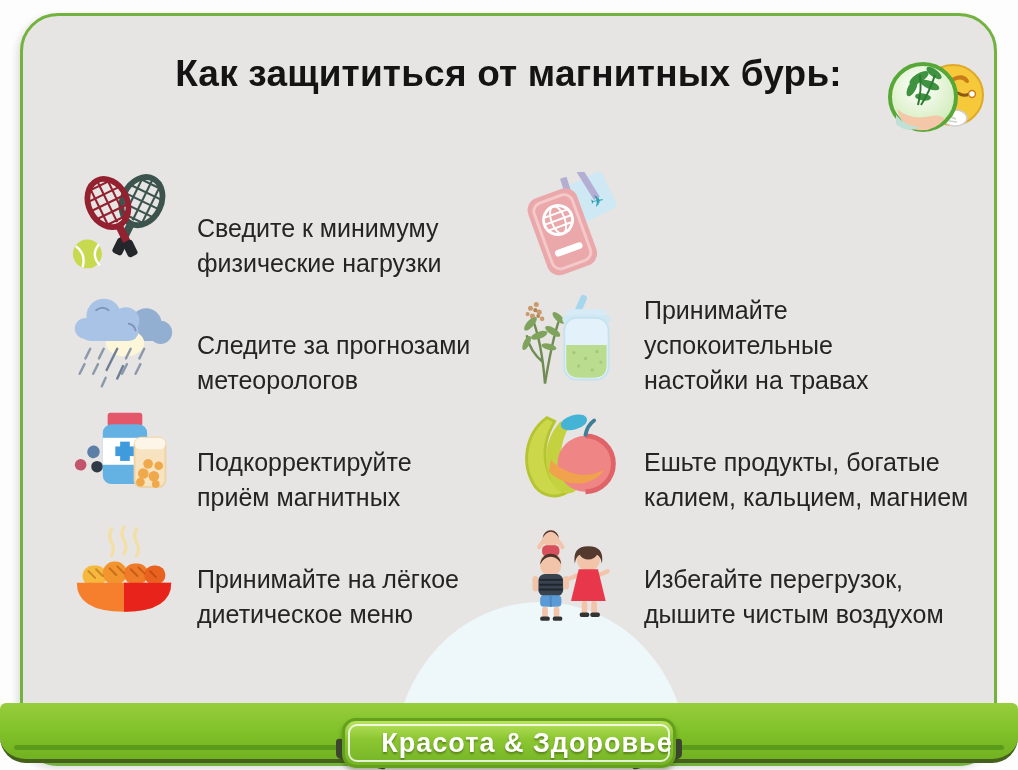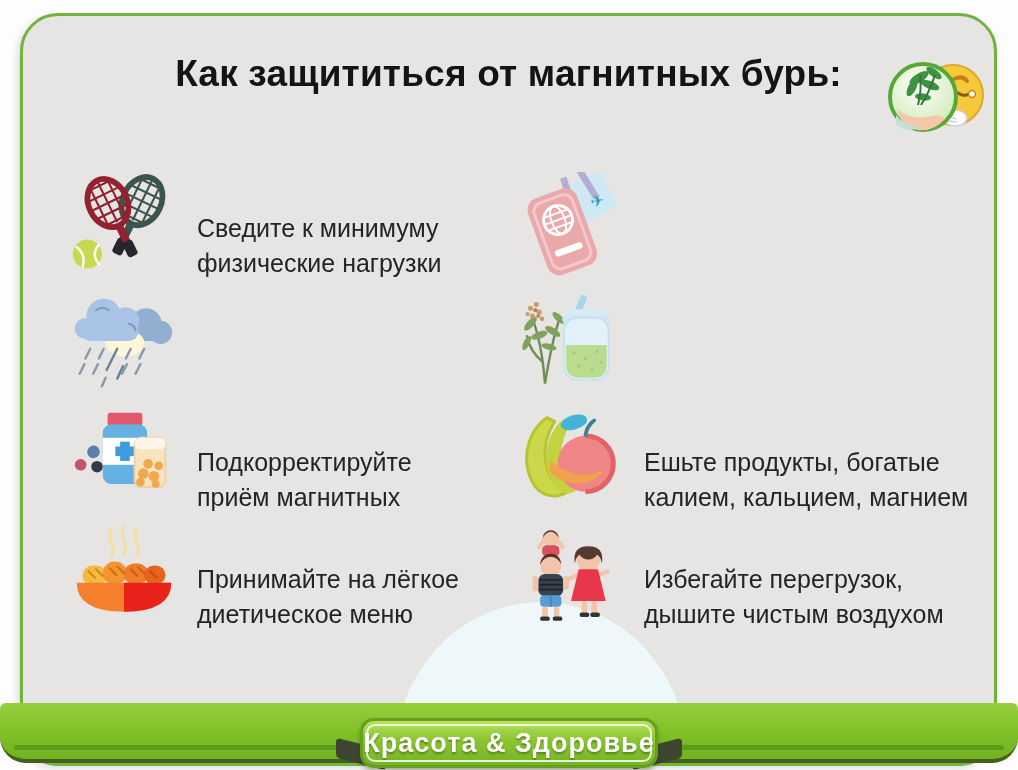--- a/index.html
+++ b/index.html
@@ -34,21 +34,21 @@
                  border-radius:3px; background:#5a9b1c; }
 
   .badge-wing { position:absolute; width:50px; height:20px; background:#3e4631; z-index:3; bottom:6px; border-radius:4px; }
   .badge-wing.left  { left:336px; transform:skewY(14deg); }
   .badge-wing.right { left:632px; transform:skewY(-14deg); }
 
   .badge { position:absolute; left:50%; transform:translateX(-50%); bottom:2px; z-index:4;
            width:292px; height:44px; border:3px solid #649f1d; border-radius:14px;
            background:linear-gradient(180deg,#b9e25e 0%, #8dc733 40%, #74b425 100%);
            display:flex; align-items:center; justify-content:center;
-           box-shadow:0 3px 4px rgba(40,60,10,.35); }
+           box-shadow:0 3px 4px rgba(40,60,10,.35);padding-left:36px; }
   .badge::before { content:""; position:absolute; inset:3px; border:2px solid rgba(255,255,255,.8);
                    border-radius:9px; pointer-events:none; }
   .badge span { font-size:27px; font-weight:bold; color:#ffffff; letter-spacing:1px;
                 text-shadow:0 2px 2px rgba(70,100,20,.65); }
 </style>
 </head>
 <body>
 
 <div class="poster">
   <div class="frame">
@@ -160,20 +160,22 @@
             <circle cx="57" cy="33" r="14" fill="#a9c3e6"></circle>
             <circle cx="15" cy="41" r="11" fill="#a9c3e6"></circle>
             <rect x="10" y="34" width="60" height="20" rx="10" fill="#a9c3e6"></rect>
             <path d="M26 22 q7 -5 13 0 M60 36 q6 1 7 7" stroke="#7e95b8" stroke-width="2" fill="none" stroke-linecap="round"></path>
             <g stroke="#8b99ab" stroke-width="2.5" stroke-linecap="round">
               <path d="M20 62 l-5 10 M34 62 l-5 10 M62 62 l-5 10 M76 62 l-5 10 M14 78 l-5 10 M28 78 l-5 10 M58 78 l-5 10 M72 78 l-5 10 M36 92 l-4 9"></path>
             </g>
             <path d="M48 62 l-11 22 M54 80 l-6 13" stroke="#6d7f94" stroke-width="2.5" stroke-linecap="round"></path>
           </svg>
         </div>
+        <div class="item-text">Следите за прогнозами
+метеорологов</div>
       </div>
 
       <div class="item">
         <div class="icon-box">
           <svg viewBox="0 0 110 110" width="106" height="106">
             <g stroke="#6f8d52" stroke-width="2.5" fill="none">
               <path d="M28 98 C26 72 22 48 14 28"></path>
               <path d="M28 98 C32 74 36 52 42 34"></path>
               <path d="M26 76 C16 68 11 58 9 48"></path>
             </g>
@@ -205,20 +207,22 @@
             <g fill="#a3c877">
               <circle cx="58" cy="66" r="1.7"></circle>
                 <circle cx="70" cy="72" r="1.7"></circle>
                 <circle cx="82" cy="65" r="1.7"></circle>
               <circle cx="63" cy="80" r="1.7"></circle>
                 <circle cx="77" cy="84" r="1.7"></circle>
                 <circle cx="86" cy="76" r="1.5"></circle>
             </g>
           </svg>
         </div>
+        <div class="item-text">Принимайте успокоительные
+настойки на травах</div>
       </div>
 
       <div class="item">
         <div class="icon-box">
           <svg viewBox="0 0 110 110" width="106" height="106">
             <rect x="4" y="55" width="12" height="12" rx="6" fill="#c2556b" transform="rotate(-22 10 61)"></rect>
             <rect x="17" y="41" width="13" height="13" rx="6.5" fill="#5b7fa6" transform="rotate(16 23 47)"></rect>
             <circle cx="27" cy="63" r="6" fill="#2f3a46"></circle>
             <rect x="38" y="7" width="36" height="14" rx="3" fill="#e4576b"></rect>
             <rect x="33" y="19" width="46" height="62" rx="9" fill="#64b1e4"></rect>

